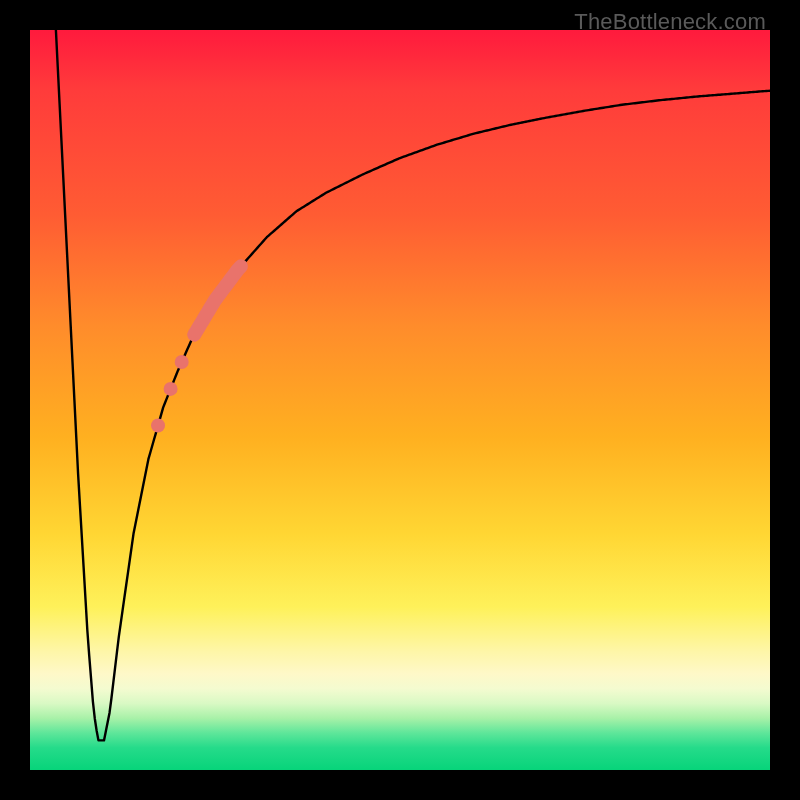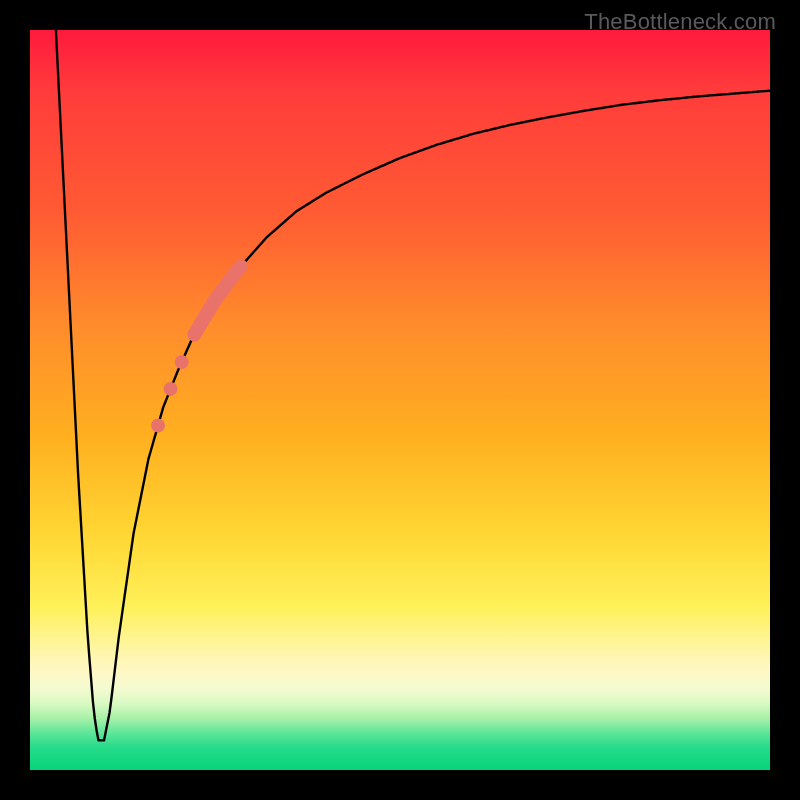--- a/index.html
+++ b/index.html
@@ -38,21 +38,21 @@
       #f4fbd0 89%,
       #d9f9c4 91%,
       #a8f1a8 93%,
       #5ee69a 95%,
       #25db8a 97%,
       #07d47a 100%
     );
   }
   .watermark {
     position: absolute;
-    right: 24px;
+    right: 34px;
     top: 9px;
     color: #5a5a5a;
     font-size: 22px;
     letter-spacing: 0.2px;
     font-weight: 500;
     user-select: none;
   }
   svg.overlay {
     position: absolute;
     left: 30px;

